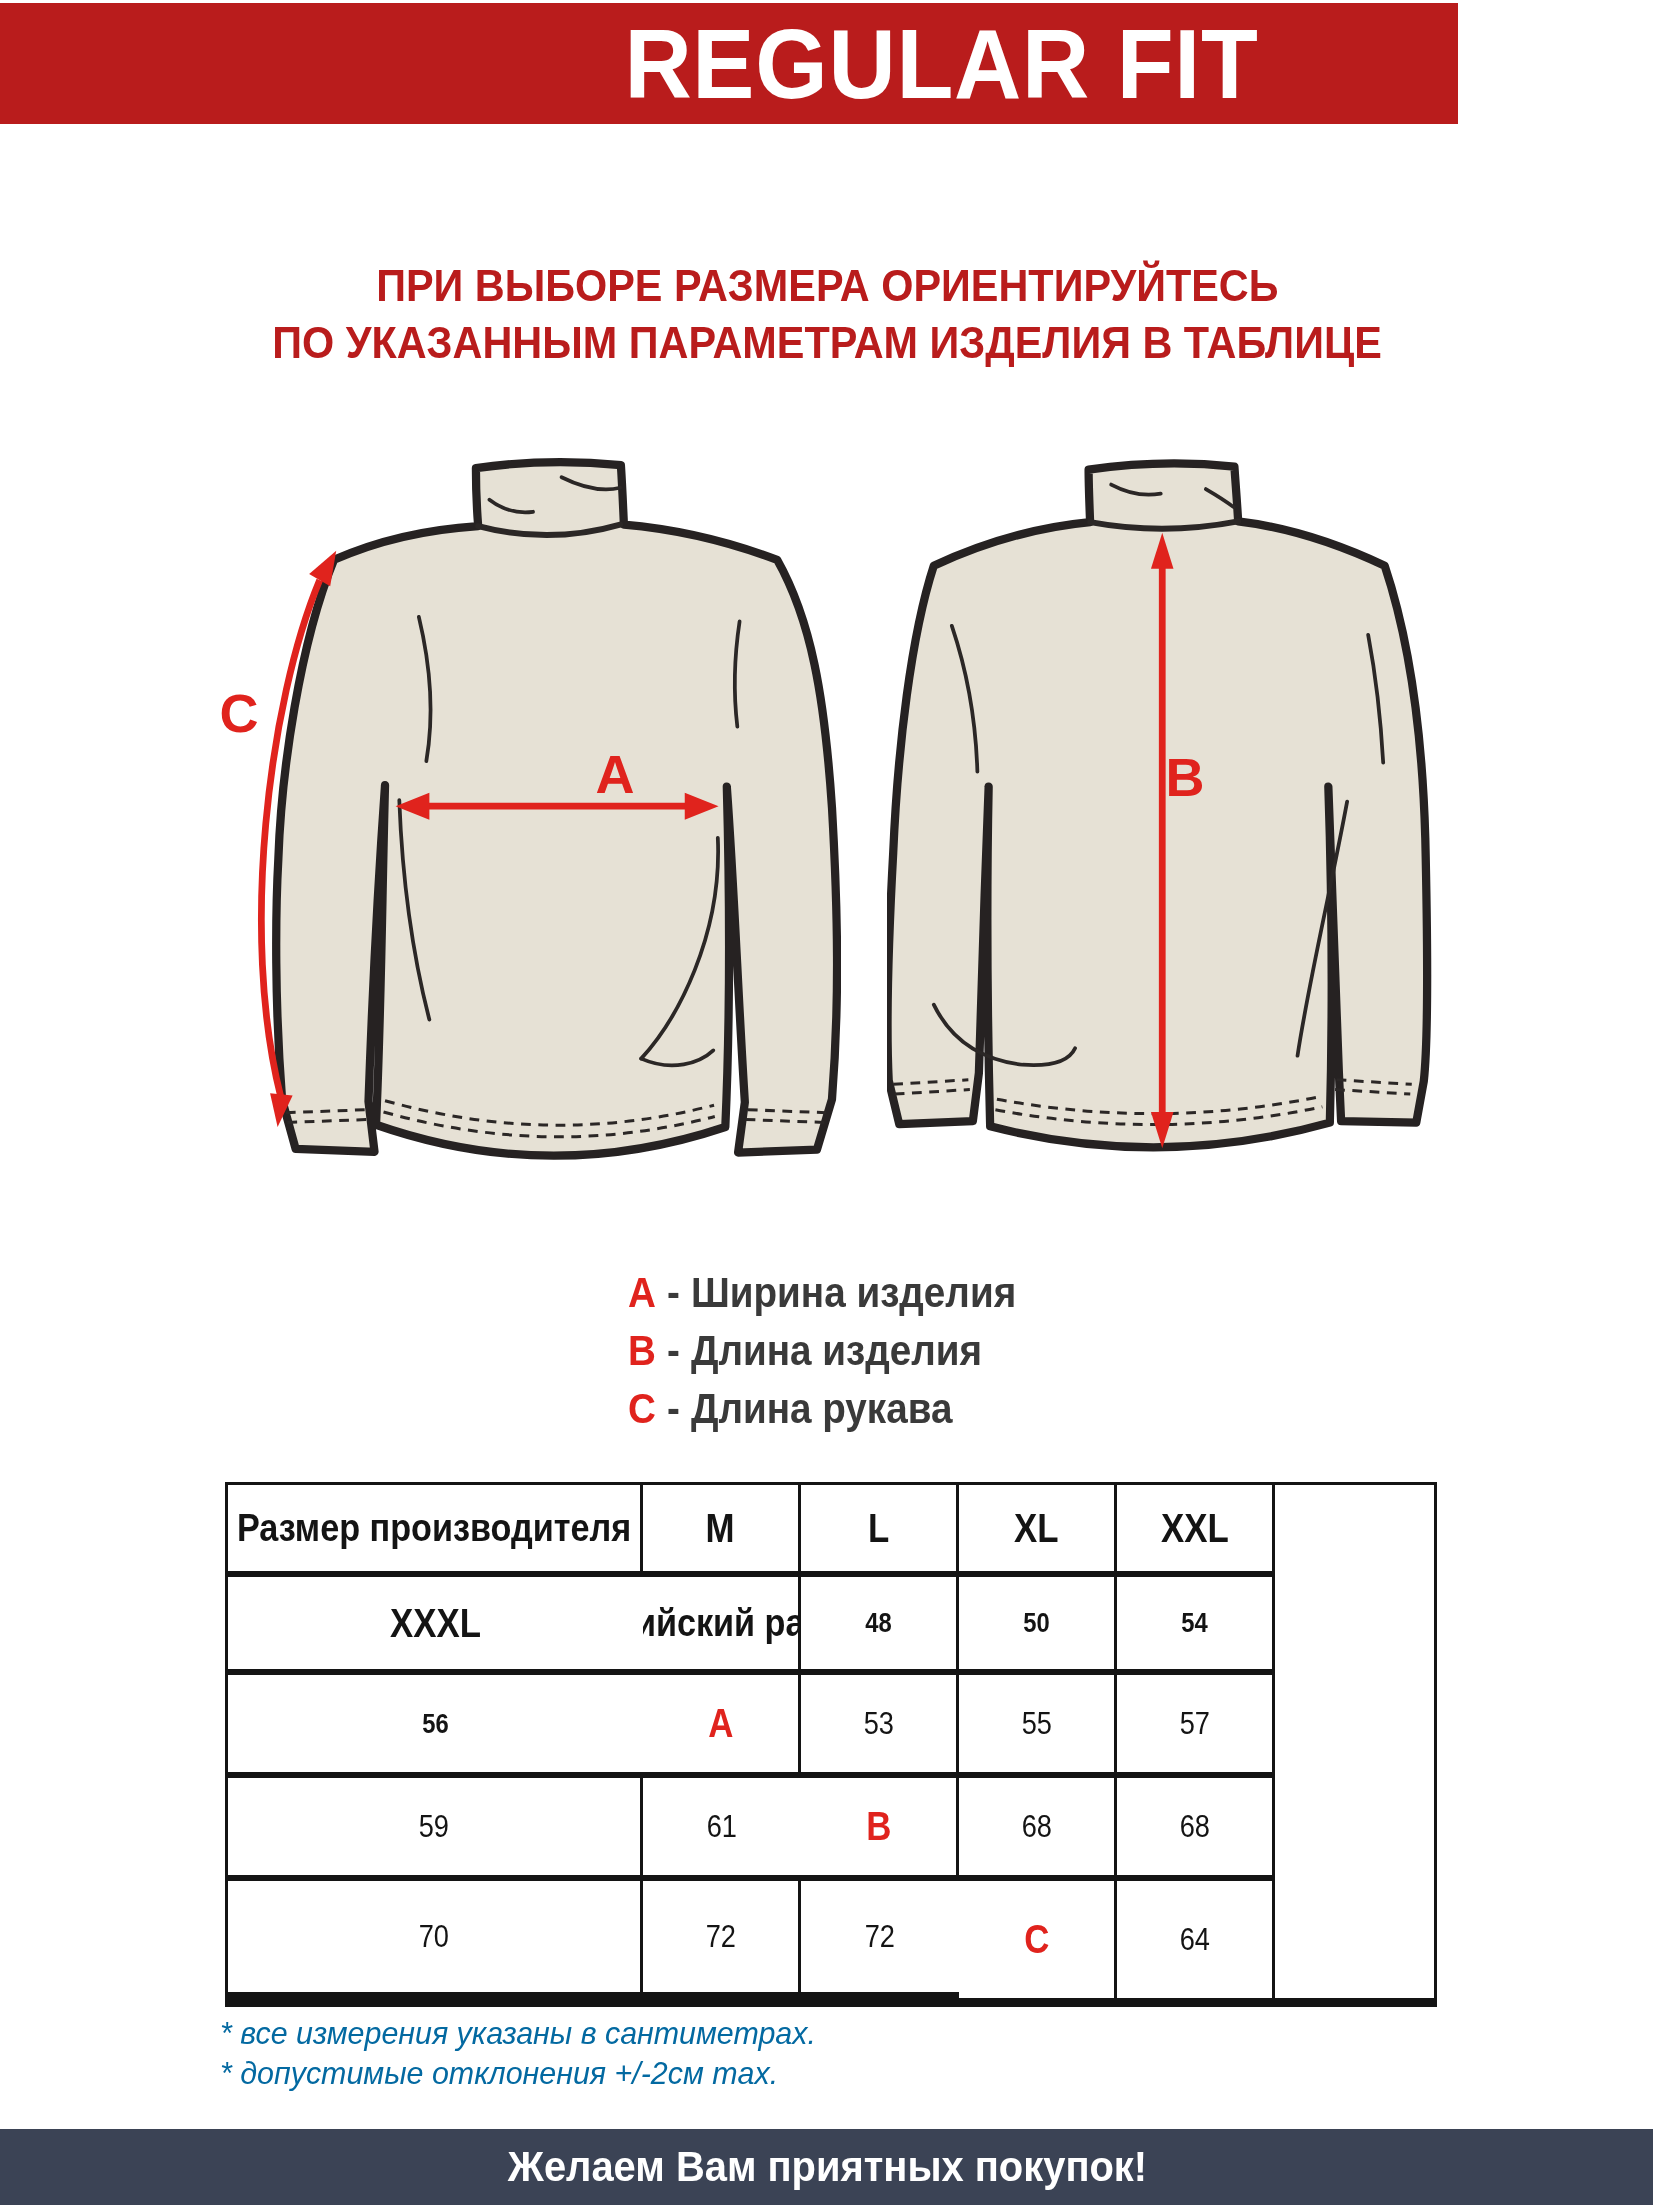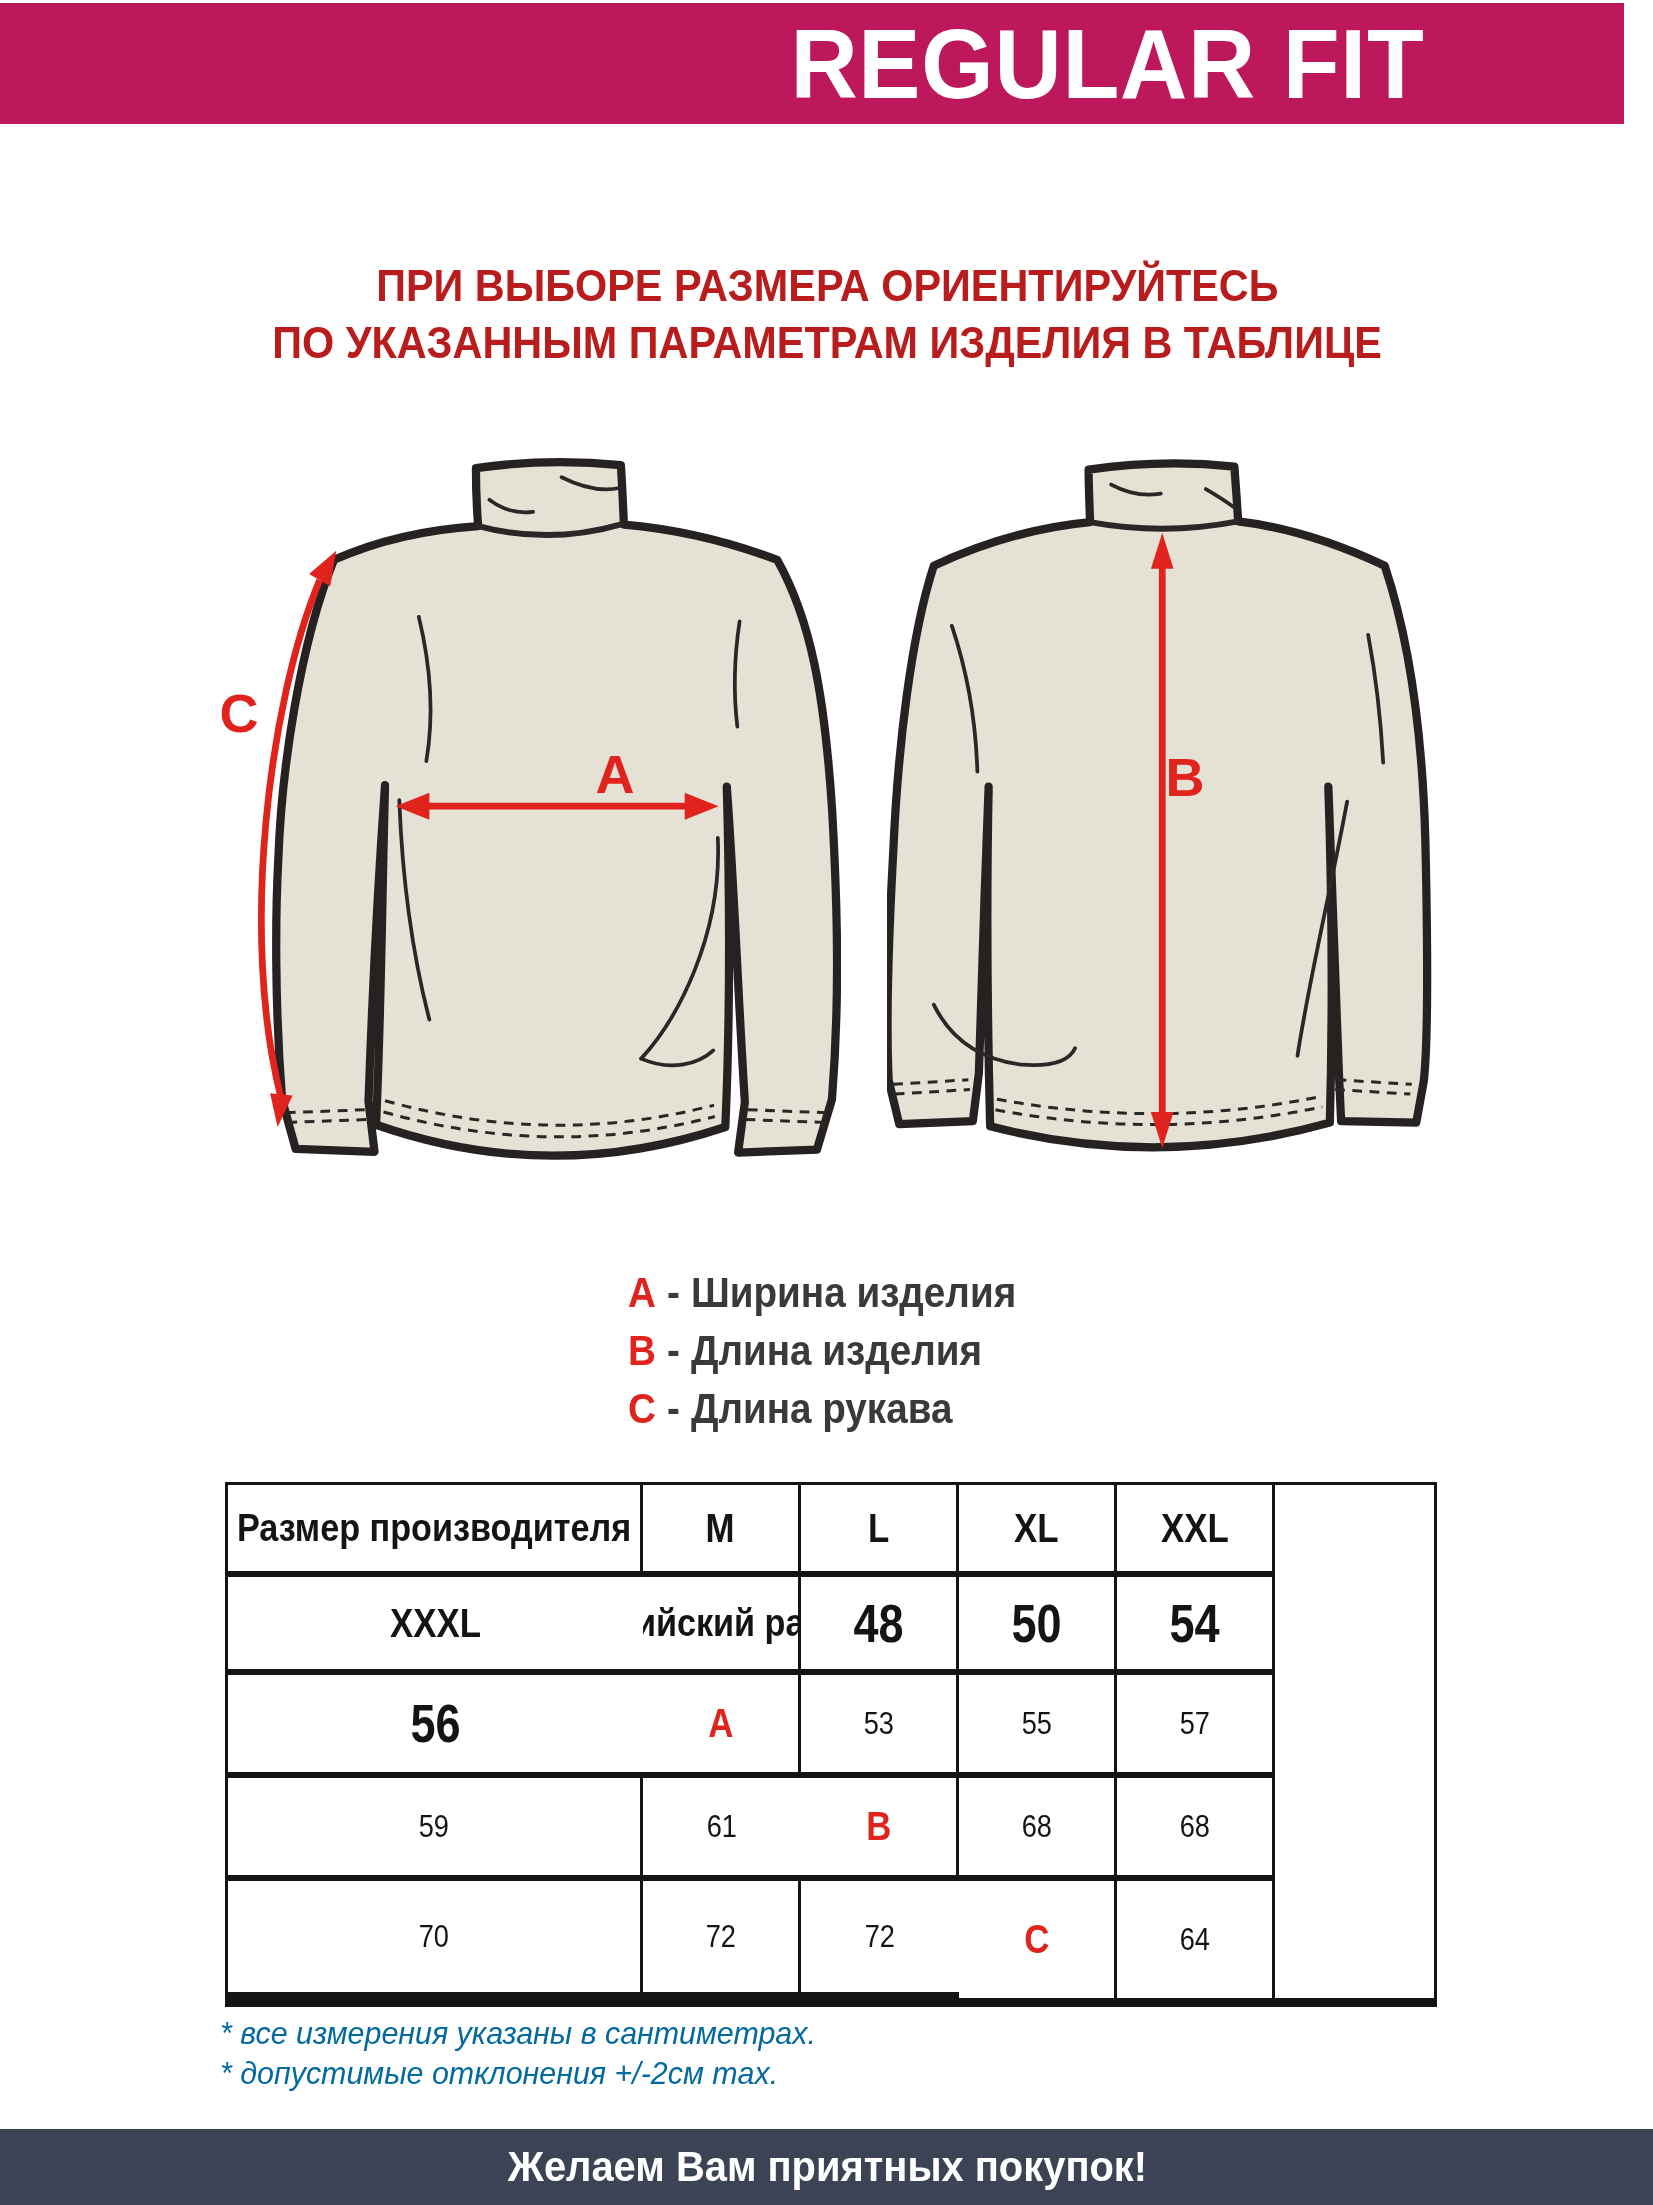--- a/index.html
+++ b/index.html
@@ -1,20 +1,20 @@
 <!DOCTYPE html>
 <html style="font-size:12px"><head>
 <meta charset="utf-8">
 <style>
   html,body{margin:0;padding:0;background:#fff;}
   .page{position:relative;width:1654px;height:2205px;background:#ffffff;overflow:hidden;
         font-family:"Liberation Sans","DejaVu Sans",sans-serif;}
 
   
-  .top-banner{position:absolute;left:0;top:3px;width:1624px;height:121px;background:#be185d;}
+  .top-banner{position:absolute;left:0;top:3px;width:1458px;height:121px;background:#b91c1c;}
   .top-banner .title{position:absolute;right:199px;top:0;height:121px;line-height:123px;
         color:#ffffff;font-size:98px;font-weight:700;letter-spacing:0.8px;
         display:inline-block;transform:scaleX(.95);transform-origin:right center;white-space:nowrap;}
   .bottom-banner{position:absolute;left:0;top:2129px;width:1654px;height:76px;background:#3b4355;
         text-align:center;}
   .bottom-banner .msg{display:inline-block;line-height:76px;color:#ffffff;font-size:42px;font-weight:700;
         transform:scaleX(.95);transform-origin:center;white-space:nowrap;}
 
   
   .heading{position:absolute;left:0;top:257px;width:1654px;text-align:center;color:#b91c1c;}
@@ -43,21 +43,21 @@
         box-sizing:border-box;border:3.8px solid #141414;border-bottom-width:9px;background:#fff;
         display:grid;grid-template-columns:415px 158px 158px 158px 158px;grid-auto-columns:158px;
         grid-template-rows:92px 98px 103px 103px 117px;color:#141414;}
   .t-cell{display:flex;align-items:center;justify-content:center;box-sizing:border-box;overflow:hidden;}
   .t-cell span{display:inline-block;transform:scaleX(.85);transform-origin:center;white-space:nowrap;}
   .br{border-right:3px solid #141414;}
   .bb{border-bottom:6.8px solid #141414;}
   .t-label{font-size:38px;font-weight:700;}
   .t-label span{transform:scaleX(.9);}
   .t-size{font-size:41px;font-weight:700;}
-  .t-num-bold{font-size:53px;font-weight:700;}
+  .t-num-bold{font-size:28px;font-weight:700;}
   .t-abc{font-size:41px;font-weight:700;color:#e0231d;}
   .t-num{font-size:32px;font-weight:400;}
 
   
   .footnotes{position:absolute;left:220px;top:2013px;color:#0369a1;}
   .footnote{display:block;font-style:italic;font-size:32px;line-height:40px;
         transform:scaleX(.95);transform-origin:left center;white-space:nowrap;}
 </style>
 </head>
 <body>

